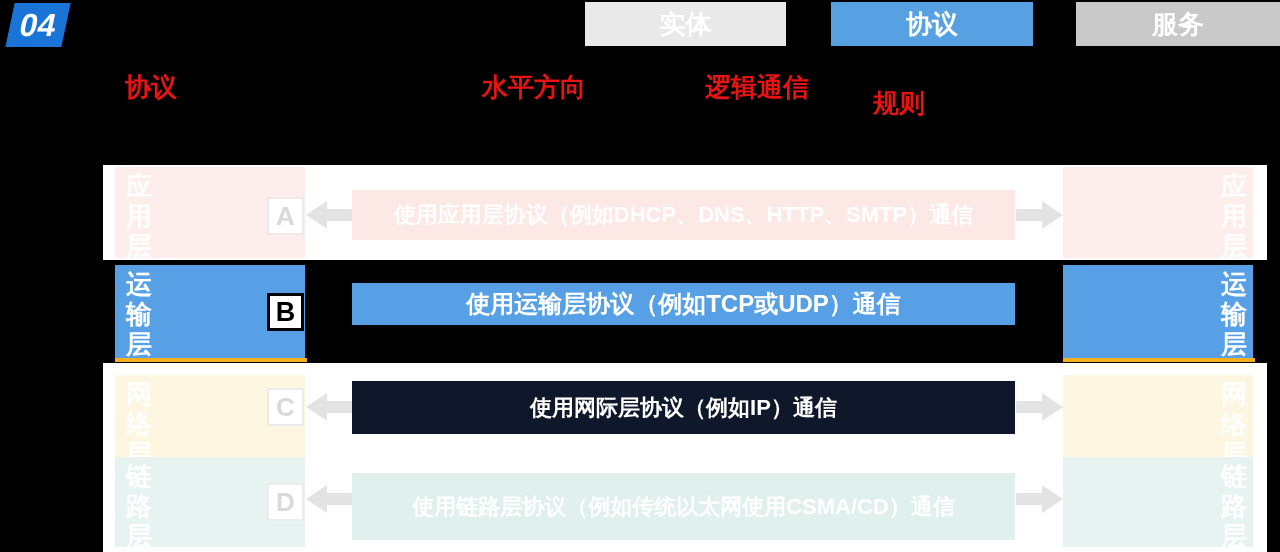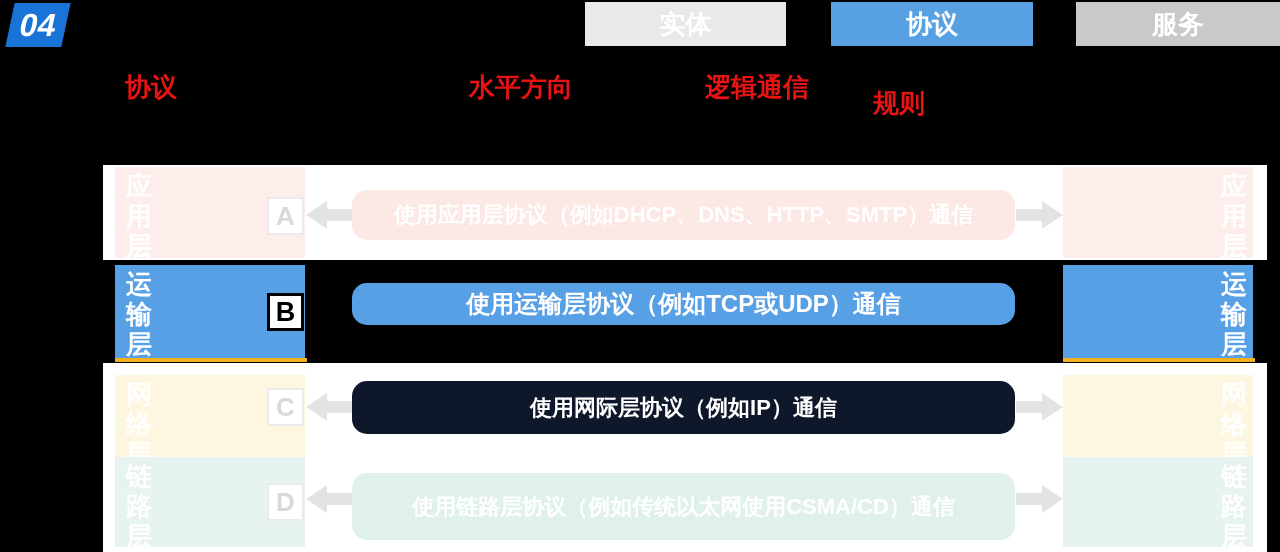--- a/index.html
+++ b/index.html
@@ -17,21 +17,21 @@
   .tab{
     position:absolute;top:2px;height:44px;line-height:44px;text-align:center;
     color:#fff;font-size:26px;font-weight:700;
   }
   .tab.t0{left:585px;width:201px;background:#e9e9e9;}
   .tab.t1{left:831px;width:202px;background:#57a1e3;}
   .tab.t2{left:1076px;width:204px;background:#c9c9c9;}
   
   .kw{position:absolute;top:70px;font-size:26px;font-weight:700;color:#e81414;white-space:nowrap;}
   .kw.k0{left:125px;}
-  .kw.k1{left:469px;}
+  .kw.k1{left:482px;}
   .kw.k2{left:705px;}
   .kw.k3{left:873px;margin-top:16px;}
   
   .diagram{
     position:absolute;left:103px;top:165px;width:1164px;height:387px;
     background:#ffffff;
   }
   .black-band{position:absolute;left:0;top:95px;width:1164px;height:103px;background:#000;z-index:1;}
   .cell,.msg,.lbox,.barrow,.uline{position:absolute;z-index:2;}
   
@@ -44,21 +44,21 @@
   .r3 .cell{top:292px;height:90px;background:#e6f3f1;}
   .vtext{
     position:absolute;top:4px;width:28px;
     font-size:26px;font-weight:700;color:#fff;
     line-height:30px;word-break:break-all;text-align:center;
   }
   .cell.left .vtext{left:10px;}
   .cell.right .vtext{right:5px;}
   
   .msg{left:249px;width:663px;display:flex;align-items:center;justify-content:center;
-       color:#fff;font-weight:700;font-size:22px;white-space:nowrap;border-radius:15px;}
+       color:#fff;font-weight:700;font-size:22px;white-space:nowrap;}
   .r0 .msg{top:25px;height:50px;background:#fce8e5;}
   .r1 .msg{top:118px;height:42px;background:#58a0e6;font-size:24px;}
   .r2 .msg{top:216px;height:53px;background:#0f172a;}
   .r3 .msg{top:308px;height:67px;background:#dff0ed;}
   
   .lbox{width:37px;height:38px;display:flex;align-items:center;justify-content:center;
         background:#fff;border:2px solid #ebebeb;color:#d9d9d9;font-size:26px;font-weight:700;box-sizing:border-box;}
   .lbox.left{left:164px;}
   .lbox.right{left:963px;}
   .r0 .lbox{top:32px;}

